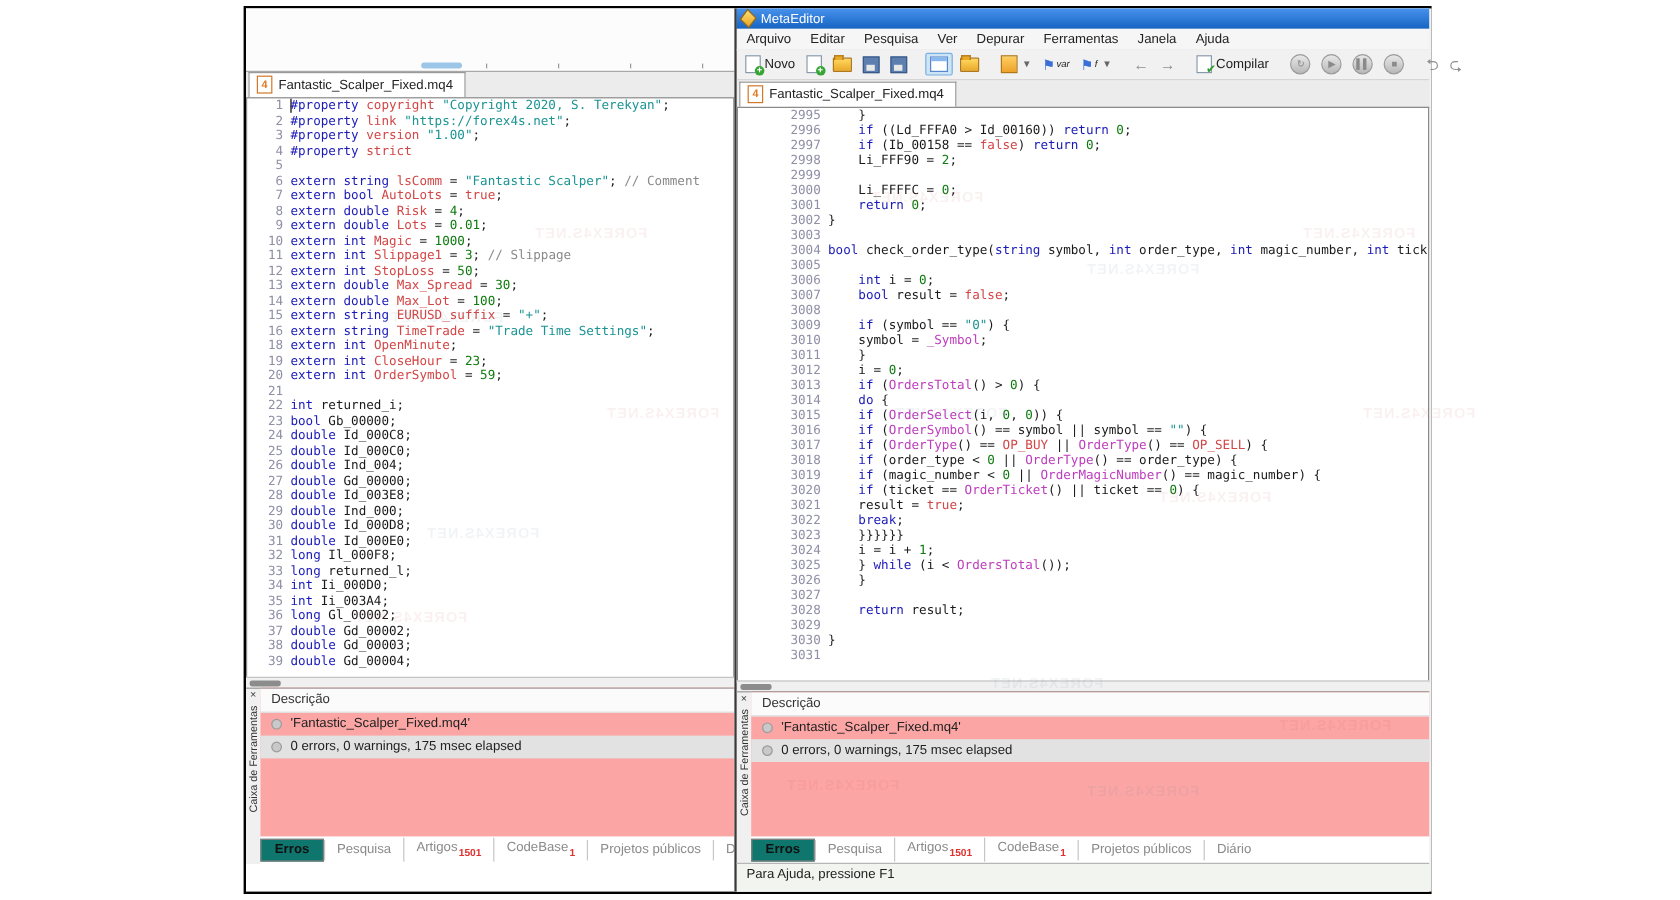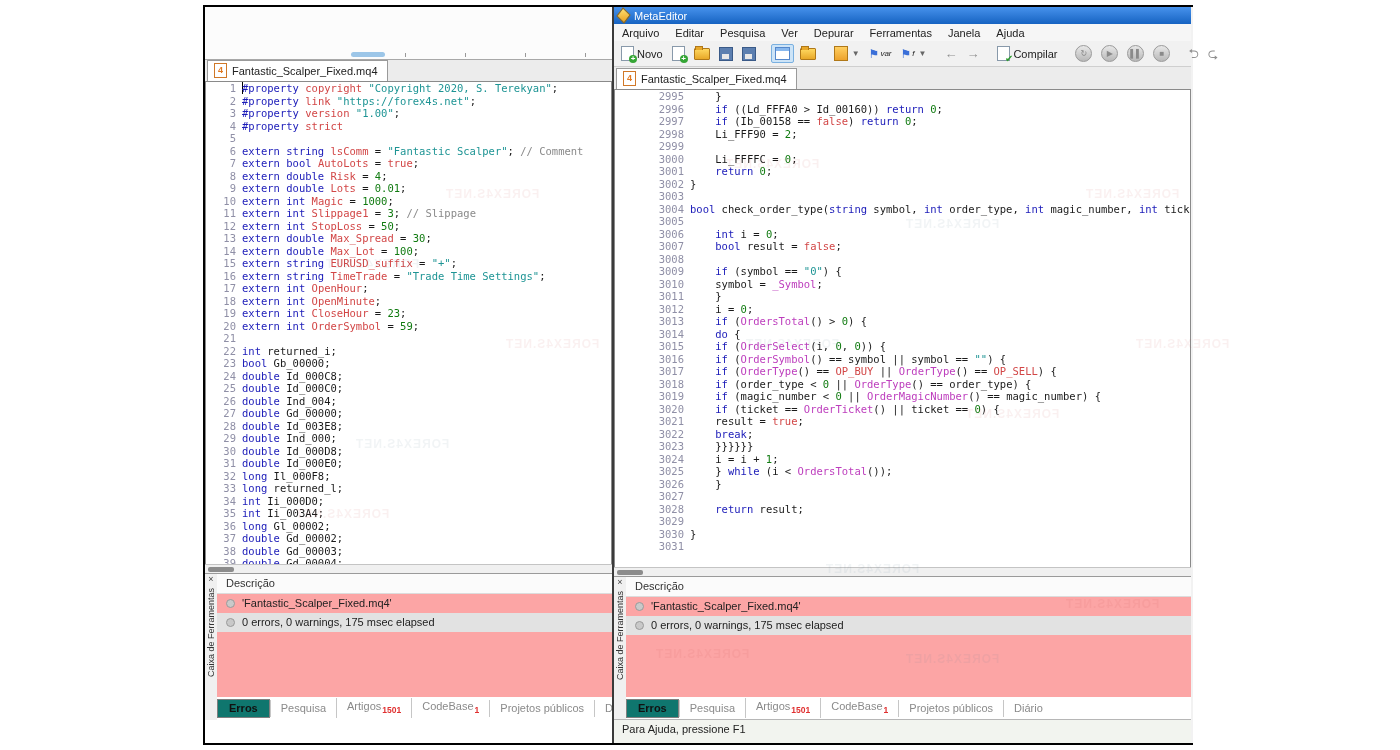--- a/index.html
+++ b/index.html
@@ -123,21 +123,20 @@
         <div class="cl"><span class="ln">7</span><span class="code"><span class="tk-k">extern</span><span class="tk-t"> </span><span class="tk-k">bool</span><span class="tk-t"> </span><span class="tk-r">AutoLots</span><span class="tk-t"> = </span><span class="tk-r">true</span><span class="tk-t">;</span></span></div>
         <div class="cl"><span class="ln">8</span><span class="code"><span class="tk-k">extern</span><span class="tk-t"> </span><span class="tk-k">double</span><span class="tk-t"> </span><span class="tk-r">Risk</span><span class="tk-t"> = </span><span class="tk-n">4</span><span class="tk-t">;</span></span></div>
         <div class="cl"><span class="ln">9</span><span class="code"><span class="tk-k">extern</span><span class="tk-t"> </span><span class="tk-k">double</span><span class="tk-t"> </span><span class="tk-r">Lots</span><span class="tk-t"> = </span><span class="tk-n">0.01</span><span class="tk-t">;</span></span></div>
         <div class="cl"><span class="ln">10</span><span class="code"><span class="tk-k">extern</span><span class="tk-t"> </span><span class="tk-k">int</span><span class="tk-t"> </span><span class="tk-r">Magic</span><span class="tk-t"> = </span><span class="tk-n">1000</span><span class="tk-t">;</span></span></div>
         <div class="cl"><span class="ln">11</span><span class="code"><span class="tk-k">extern</span><span class="tk-t"> </span><span class="tk-k">int</span><span class="tk-t"> </span><span class="tk-r">Slippage1</span><span class="tk-t"> = </span><span class="tk-n">3</span><span class="tk-t">; </span><span class="tk-c">// Slippage</span></span></div>
         <div class="cl"><span class="ln">12</span><span class="code"><span class="tk-k">extern</span><span class="tk-t"> </span><span class="tk-k">int</span><span class="tk-t"> </span><span class="tk-r">StopLoss</span><span class="tk-t"> = </span><span class="tk-n">50</span><span class="tk-t">;</span></span></div>
         <div class="cl"><span class="ln">13</span><span class="code"><span class="tk-k">extern</span><span class="tk-t"> </span><span class="tk-k">double</span><span class="tk-t"> </span><span class="tk-r">Max_Spread</span><span class="tk-t"> = </span><span class="tk-n">30</span><span class="tk-t">;</span></span></div>
         <div class="cl"><span class="ln">14</span><span class="code"><span class="tk-k">extern</span><span class="tk-t"> </span><span class="tk-k">double</span><span class="tk-t"> </span><span class="tk-r">Max_Lot</span><span class="tk-t"> = </span><span class="tk-n">100</span><span class="tk-t">;</span></span></div>
         <div class="cl"><span class="ln">15</span><span class="code"><span class="tk-k">extern</span><span class="tk-t"> </span><span class="tk-k">string</span><span class="tk-t"> </span><span class="tk-r">EURUSD_suffix</span><span class="tk-t"> = </span><span class="tk-s">"+"</span><span class="tk-t">;</span></span></div>
         <div class="cl"><span class="ln">16</span><span class="code"><span class="tk-k">extern</span><span class="tk-t"> </span><span class="tk-k">string</span><span class="tk-t"> </span><span class="tk-r">TimeTrade</span><span class="tk-t"> = </span><span class="tk-s">"Trade Time Settings"</span><span class="tk-t">;</span></span></div>
-        <div class="cl"><span class="ln">17</span><span class="code"><span class="tk-k">extern</span><span class="tk-t"> </span><span class="tk-k">int</span><span class="tk-t"> </span><span class="tk-r">OpenHour</span><span class="tk-t">;</span></span></div>
         <div class="cl"><span class="ln">18</span><span class="code"><span class="tk-k">extern</span><span class="tk-t"> </span><span class="tk-k">int</span><span class="tk-t"> </span><span class="tk-r">OpenMinute</span><span class="tk-t">;</span></span></div>
         <div class="cl"><span class="ln">19</span><span class="code"><span class="tk-k">extern</span><span class="tk-t"> </span><span class="tk-k">int</span><span class="tk-t"> </span><span class="tk-r">CloseHour</span><span class="tk-t"> = </span><span class="tk-n">23</span><span class="tk-t">;</span></span></div>
         <div class="cl"><span class="ln">20</span><span class="code"><span class="tk-k">extern</span><span class="tk-t"> </span><span class="tk-k">int</span><span class="tk-t"> </span><span class="tk-r">OrderSymbol</span><span class="tk-t"> = </span><span class="tk-n">59</span><span class="tk-t">;</span></span></div>
         <div class="cl"><span class="ln">21</span><span class="code"></span></div>
         <div class="cl"><span class="ln">22</span><span class="code"><span class="tk-k">int</span><span class="tk-t"> returned_i;</span></span></div>
         <div class="cl"><span class="ln">23</span><span class="code"><span class="tk-k">bool</span><span class="tk-t"> Gb_00000;</span></span></div>
         <div class="cl"><span class="ln">24</span><span class="code"><span class="tk-k">double</span><span class="tk-t"> Id_000C8;</span></span></div>
         <div class="cl"><span class="ln">25</span><span class="code"><span class="tk-k">double</span><span class="tk-t"> Id_000C0;</span></span></div>
         <div class="cl"><span class="ln">26</span><span class="code"><span class="tk-k">double</span><span class="tk-t"> Ind_004;</span></span></div>
         <div class="cl"><span class="ln">27</span><span class="code"><span class="tk-k">double</span><span class="tk-t"> Gd_00000;</span></span></div>

